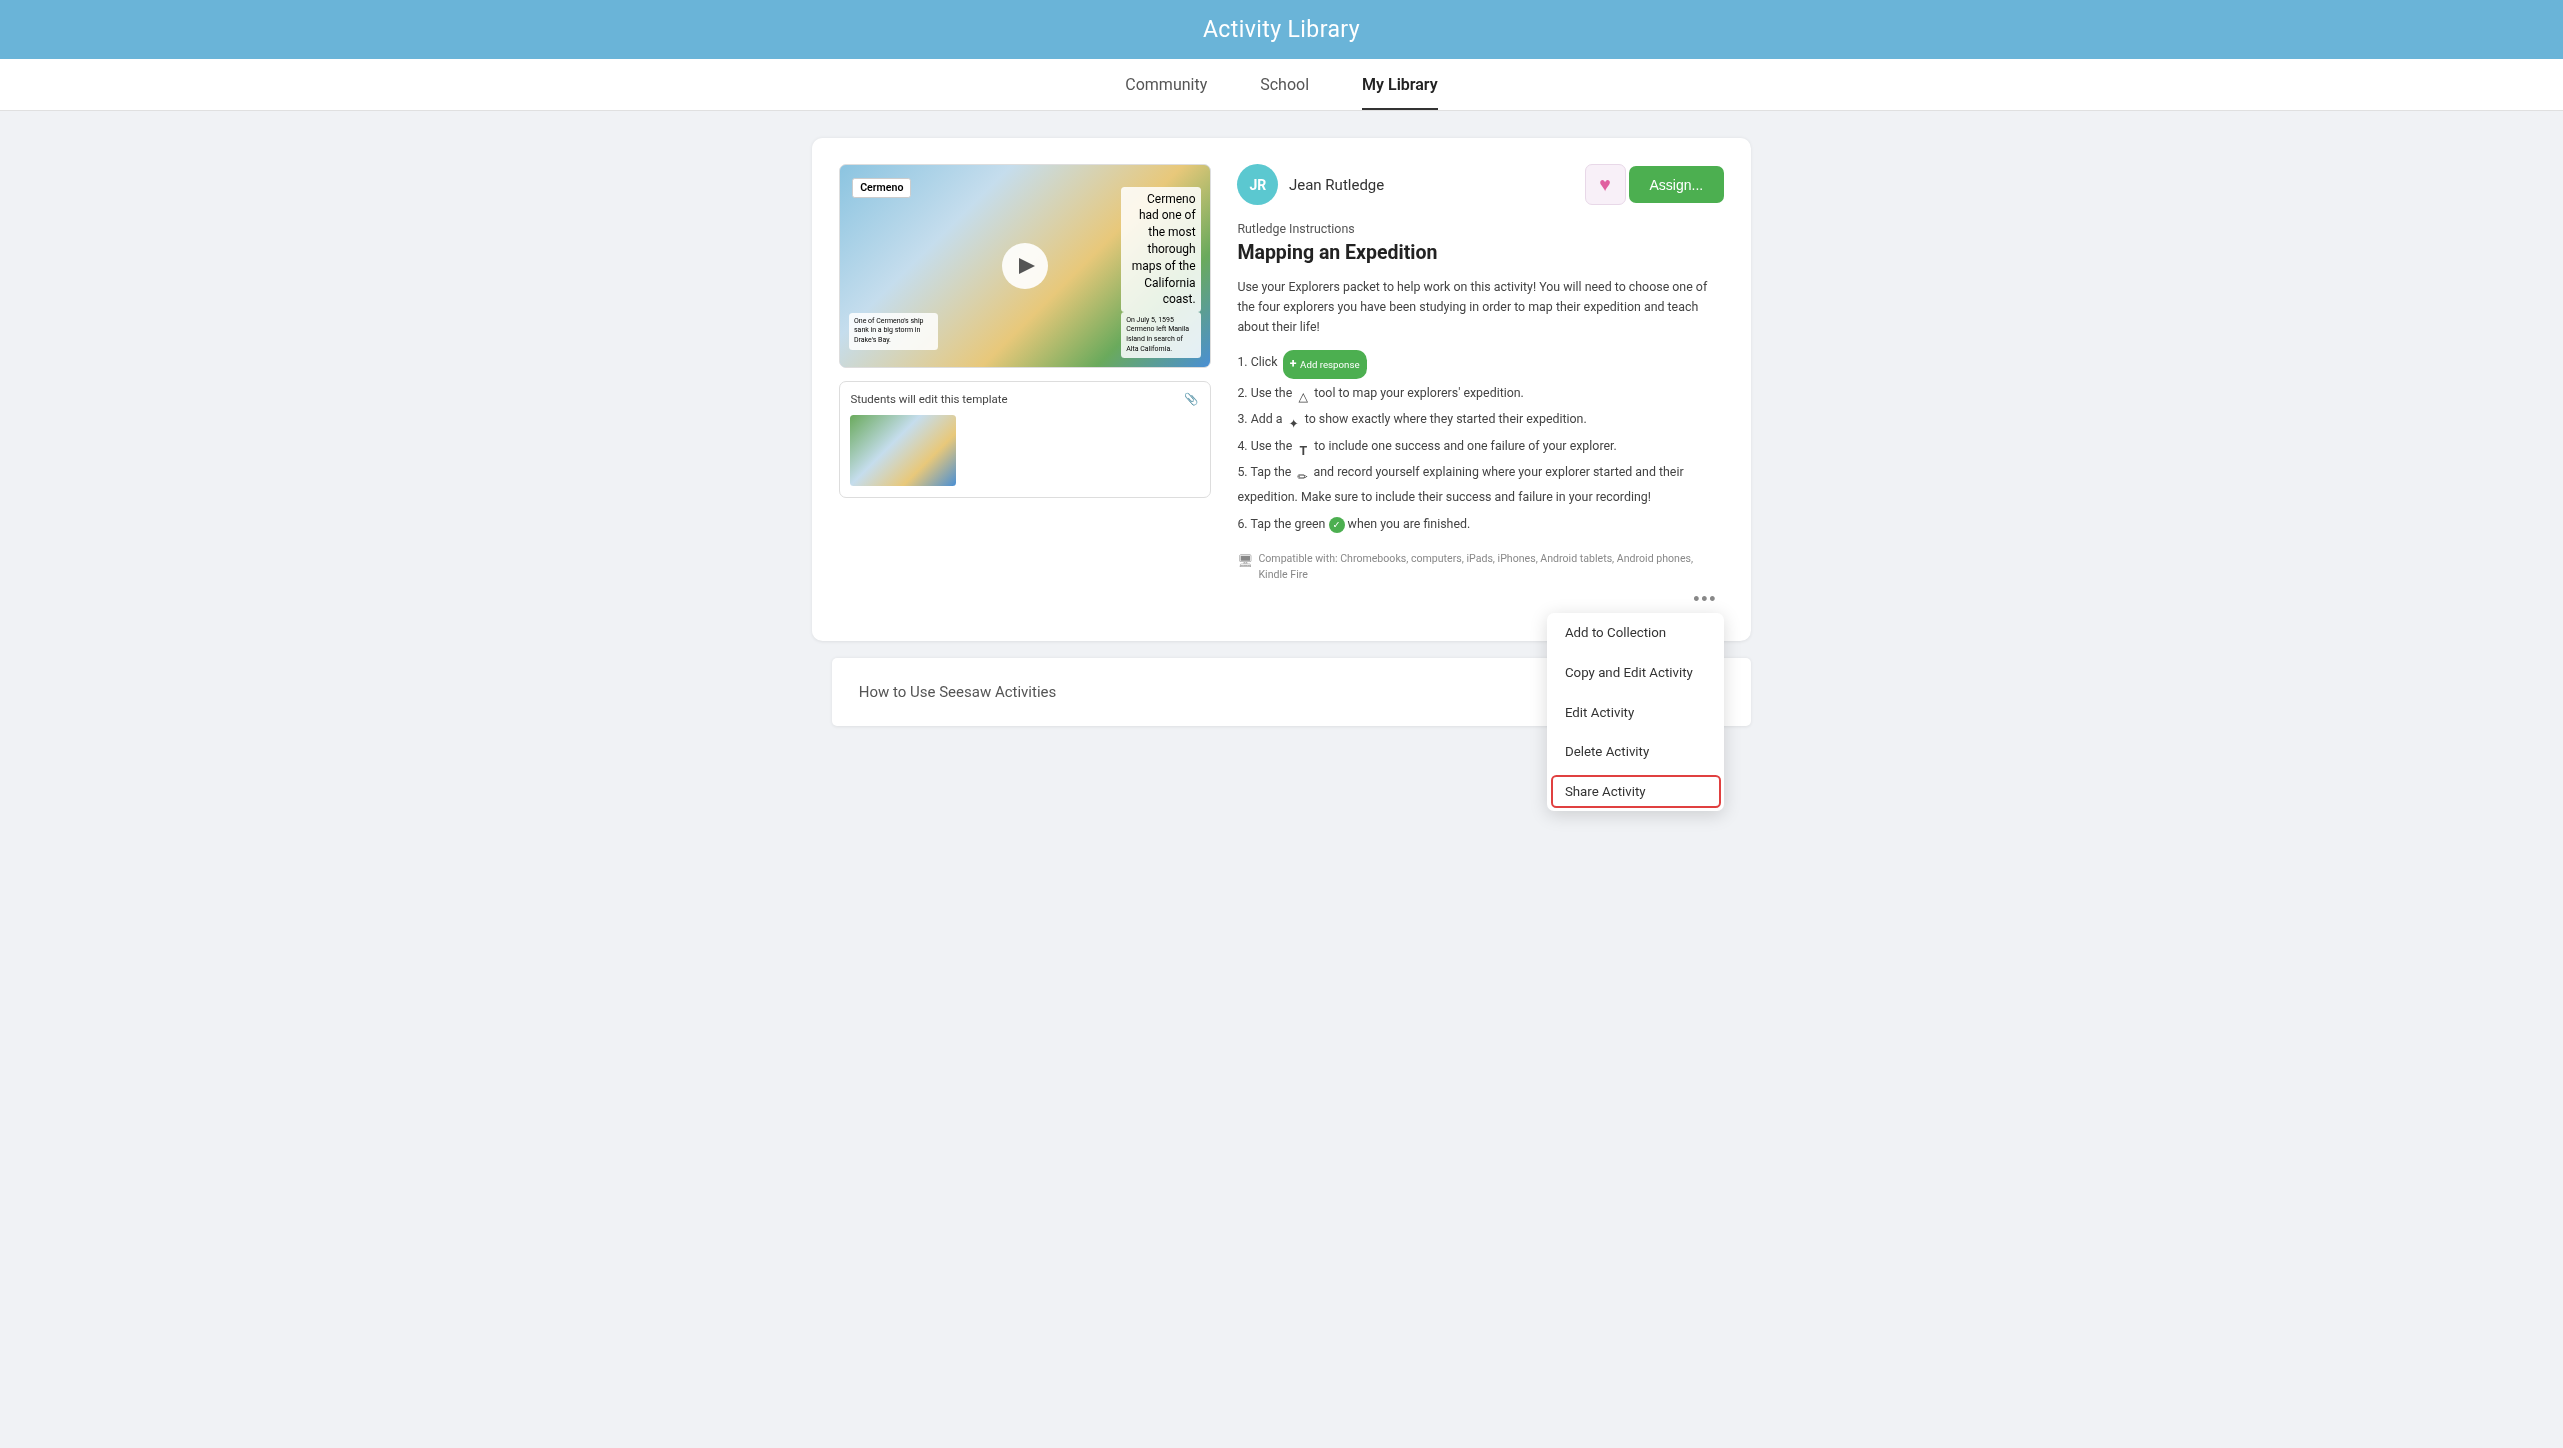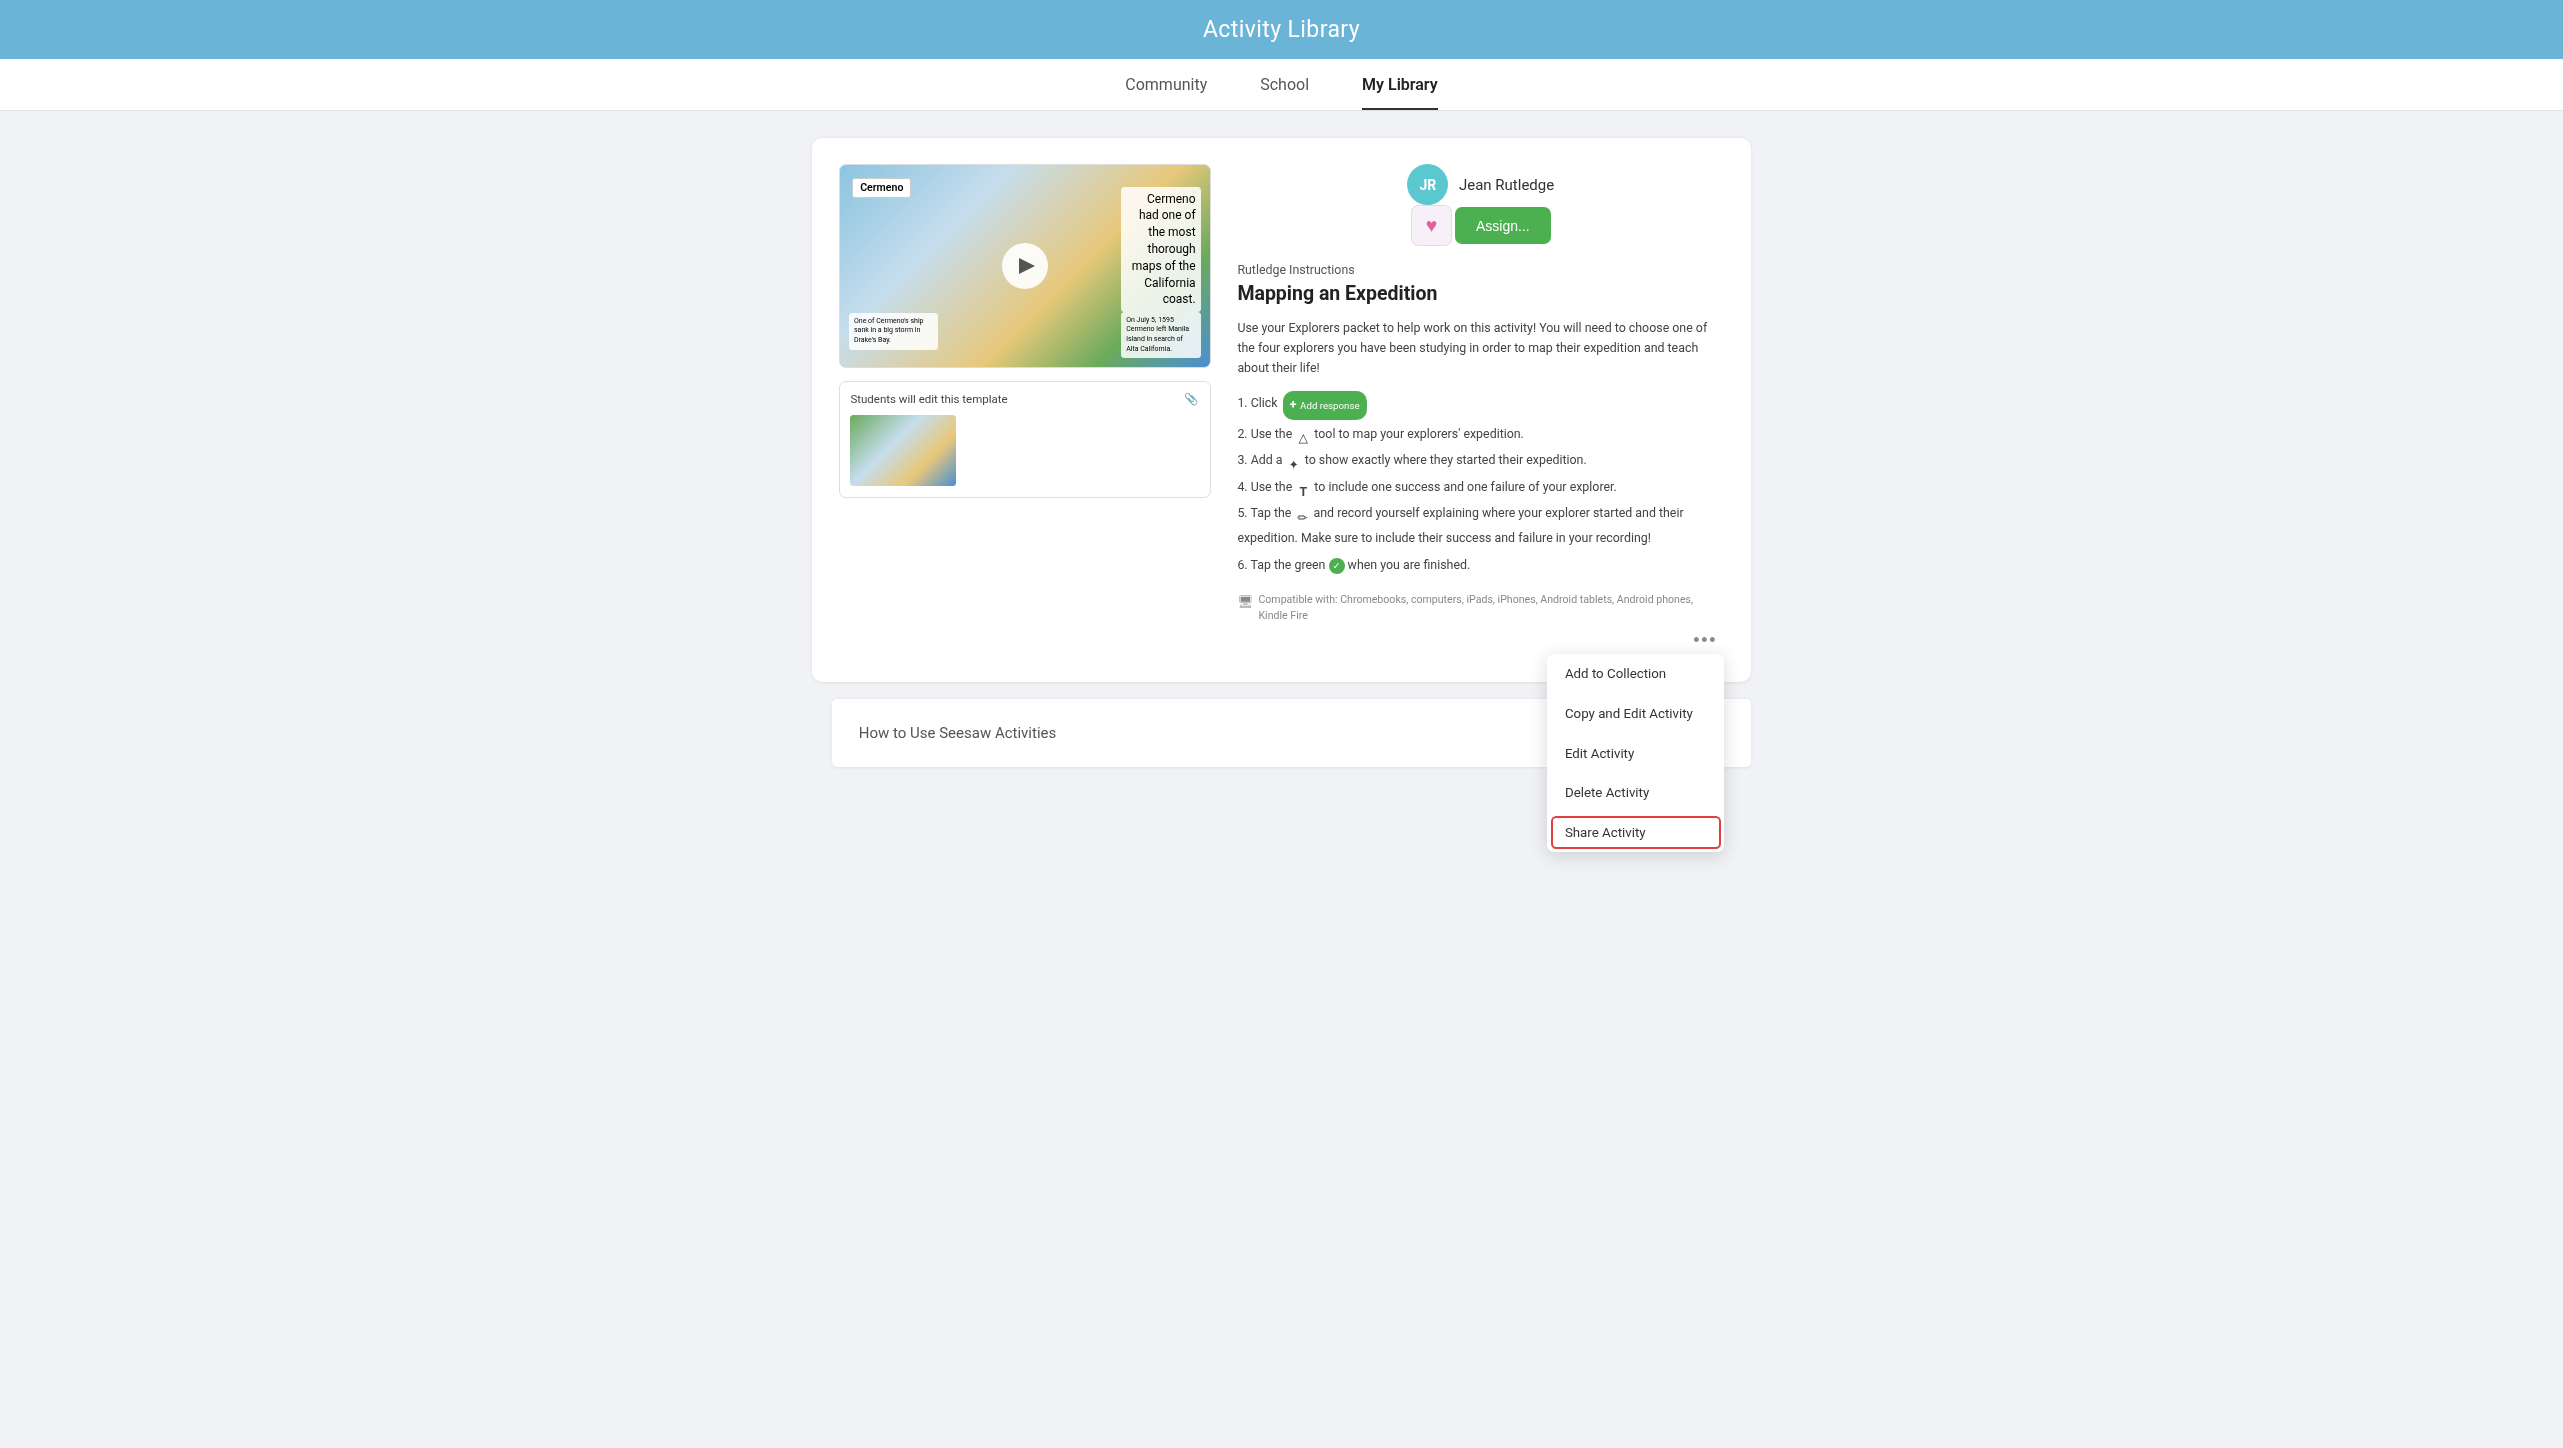--- a/index.html
+++ b/index.html
@@ -177,24 +177,23 @@
       border-radius: 3.5px;
     }
 
     
     .activity-info {
       flex: 1;
     }
 
     .activity-header-row {
       display: flex;
-      align-items: center;
+      align-items: flex-start;
       justify-content: space-between;
       margin-bottom: 16px;
-      flex-direction: column;
     }
     .author-info {
       display: flex;
       align-items: center;
       gap: 10.6px;
     }
     .avatar {
       width: 41px;
       height: 41px;
       background: #5bc8d0;

